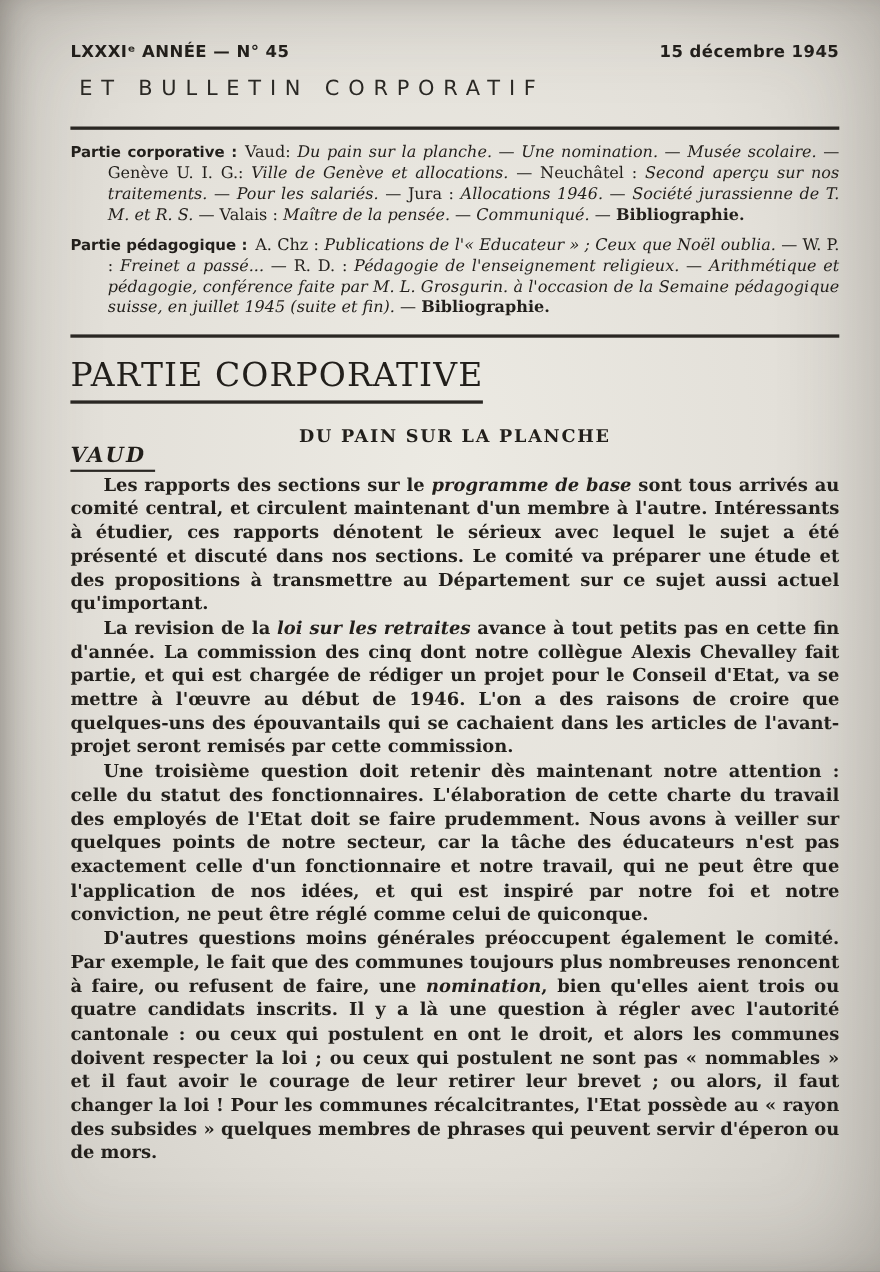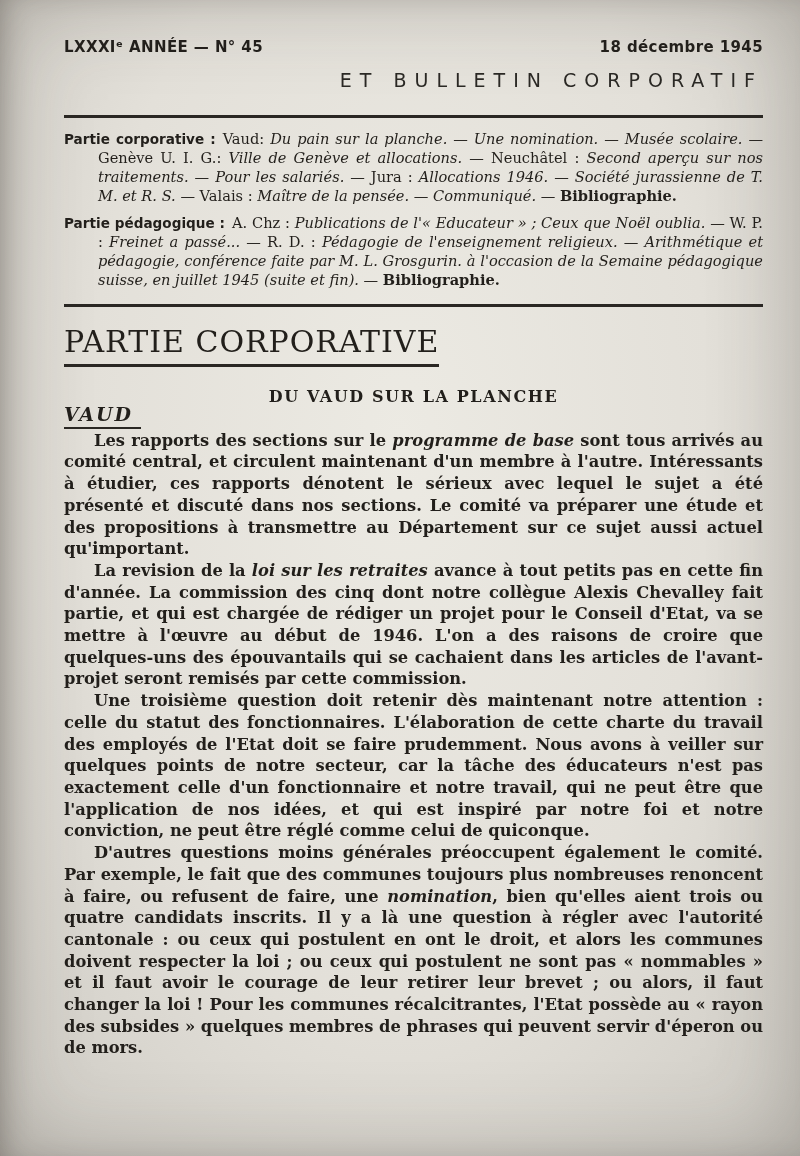--- a/index.html
+++ b/index.html
@@ -14,21 +14,21 @@
   .issue-row{
     display:flex;justify-content:space-between;align-items:baseline;
     font-family:"DejaVu Sans",sans-serif;font-weight:700;font-size:15px;letter-spacing:.4px;
   }
   .journal-title{
     margin:20px 0 0;text-align:center;
     font-family:"DejaVu Sans",sans-serif;font-weight:700;
     font-size:52px;letter-spacing:14px;text-indent:14px;line-height:1.05;
   }
   .journal-subtitle{
-    margin-top:13px;text-align:right;
+    margin-top:13px;text-align:left;
     font-family:"DejaVu Sans",sans-serif;font-weight:400;
     font-size:19px;letter-spacing:8px;text-indent:8px;color:#2a2824;
   }
   .rule{border:0;border-top:3px solid #2a2723;margin:24px 0 12px;}
   .rule.second{margin:14px 0 18px;}
   .som-label{
     font-family:"DejaVu Sans",sans-serif;font-weight:700;
     font-size:13.5px;letter-spacing:.6px;margin:0 0 7px 4px;
   }
   .som-entry{
@@ -58,21 +58,21 @@
   .bd{font-weight:700;}
 </style>
 </head>
 <body>
 
 <div class="page">
 
   <header>
     <div class="issue-row">
       <span>LXXXIᵉ ANNÉE — N° 45</span>
-      <span>18 décembre 1945</span>
+      <span>15 décembre 1945</span>
     </div>
     <div class="journal-subtitle">ET BULLETIN CORPORATIF</div>
   </header>
 
   <hr class="rule">
 
   <section>
     <p class="som-entry">
       <span class="som-lead">Partie corporative :</span><span><span>Vaud: </span><span class="it">Du pain sur la planche.</span><span> — </span><span class="it">Une nomination.</span><span> — </span><span class="it">Musée scolaire.</span><span> — Genève U. I. G.: </span><span class="it">Ville de Genève et allocations.</span><span> — Neuchâtel : </span><span class="it">Second aperçu sur nos traitements.</span><span> — </span><span class="it">Pour les salariés.</span><span> — Jura : </span><span class="it">Allocations 1946.</span><span> — </span><span class="it">Société jurassienne de T. M. et R. S.</span><span> — Valais : </span><span class="it">Maître de la pensée.</span><span> — </span><span class="it">Communiqué.</span><span> — </span><span class="bd">Bibliographie.</span></span>
     </p>
@@ -82,21 +82,21 @@
   </section>
 
   <hr class="rule second">
 
   <h2 class="section-heading">
     <span class="heading-text">PARTIE CORPORATIVE</span>
   </h2>
 
   <div class="article-head">
     <span class="kicker">VAUD</span>
-    <span class="article-title">DU VAUD SUR LA PLANCHE</span>
+    <span class="article-title">DU PAIN SUR LA PLANCHE</span>
   </div>
 
   <article>
     <p><span>Les rapports des sections sur le </span><span class="it">programme de base</span><span> sont tous arrivés au comité central, et circulent maintenant d'un membre à l'autre. Intéressants à étudier, ces rapports dénotent le sérieux avec lequel le sujet a été présenté et discuté dans nos sections. Le comité va préparer une étude et des propositions à transmettre au Département sur ce sujet aussi actuel qu'important.</span></p>
     <p><span>La revision de la </span><span class="it">loi sur les retraites</span><span> avance à tout petits pas en cette fin d'année. La commission des cinq dont notre collègue Alexis Chevalley fait partie, et qui est chargée de rédiger un projet pour le Conseil d'Etat, va se mettre à l'œuvre au début de 1946. L'on a des raisons de croire que quelques-uns des épouvantails qui se cachaient dans les articles de l'avant-projet seront remisés par cette commission.</span></p>
     <p><span>Une troisième question doit retenir dès maintenant notre attention : celle du statut des fonctionnaires. L'élaboration de cette charte du travail des employés de l'Etat doit se faire prudemment. Nous avons à veiller sur quelques points de notre secteur, car la tâche des éducateurs n'est pas exactement celle d'un fonctionnaire et notre travail, qui ne peut être que l'application de nos idées, et qui est inspiré par notre foi et notre conviction, ne peut être réglé comme celui de quiconque.</span></p>
     <p><span>D'autres questions moins générales préoccupent également le comité. Par exemple, le fait que des communes toujours plus nombreuses renoncent à faire, ou refusent de faire, une </span><span class="it">nomination</span><span>, bien qu'elles aient trois ou quatre candidats inscrits. Il y a là une question à régler avec l'autorité cantonale : ou ceux qui postulent en ont le droit, et alors les communes doivent respecter la loi ; ou ceux qui postulent ne sont pas « nommables » et il faut avoir le courage de leur retirer leur brevet ; ou alors, il faut changer la loi ! Pour les communes récalcitrantes, l'Etat possède au « rayon des subsides » quelques membres de phrases qui peuvent servir d'éperon ou de mors.</span></p>
   </article>
 
 </div>

